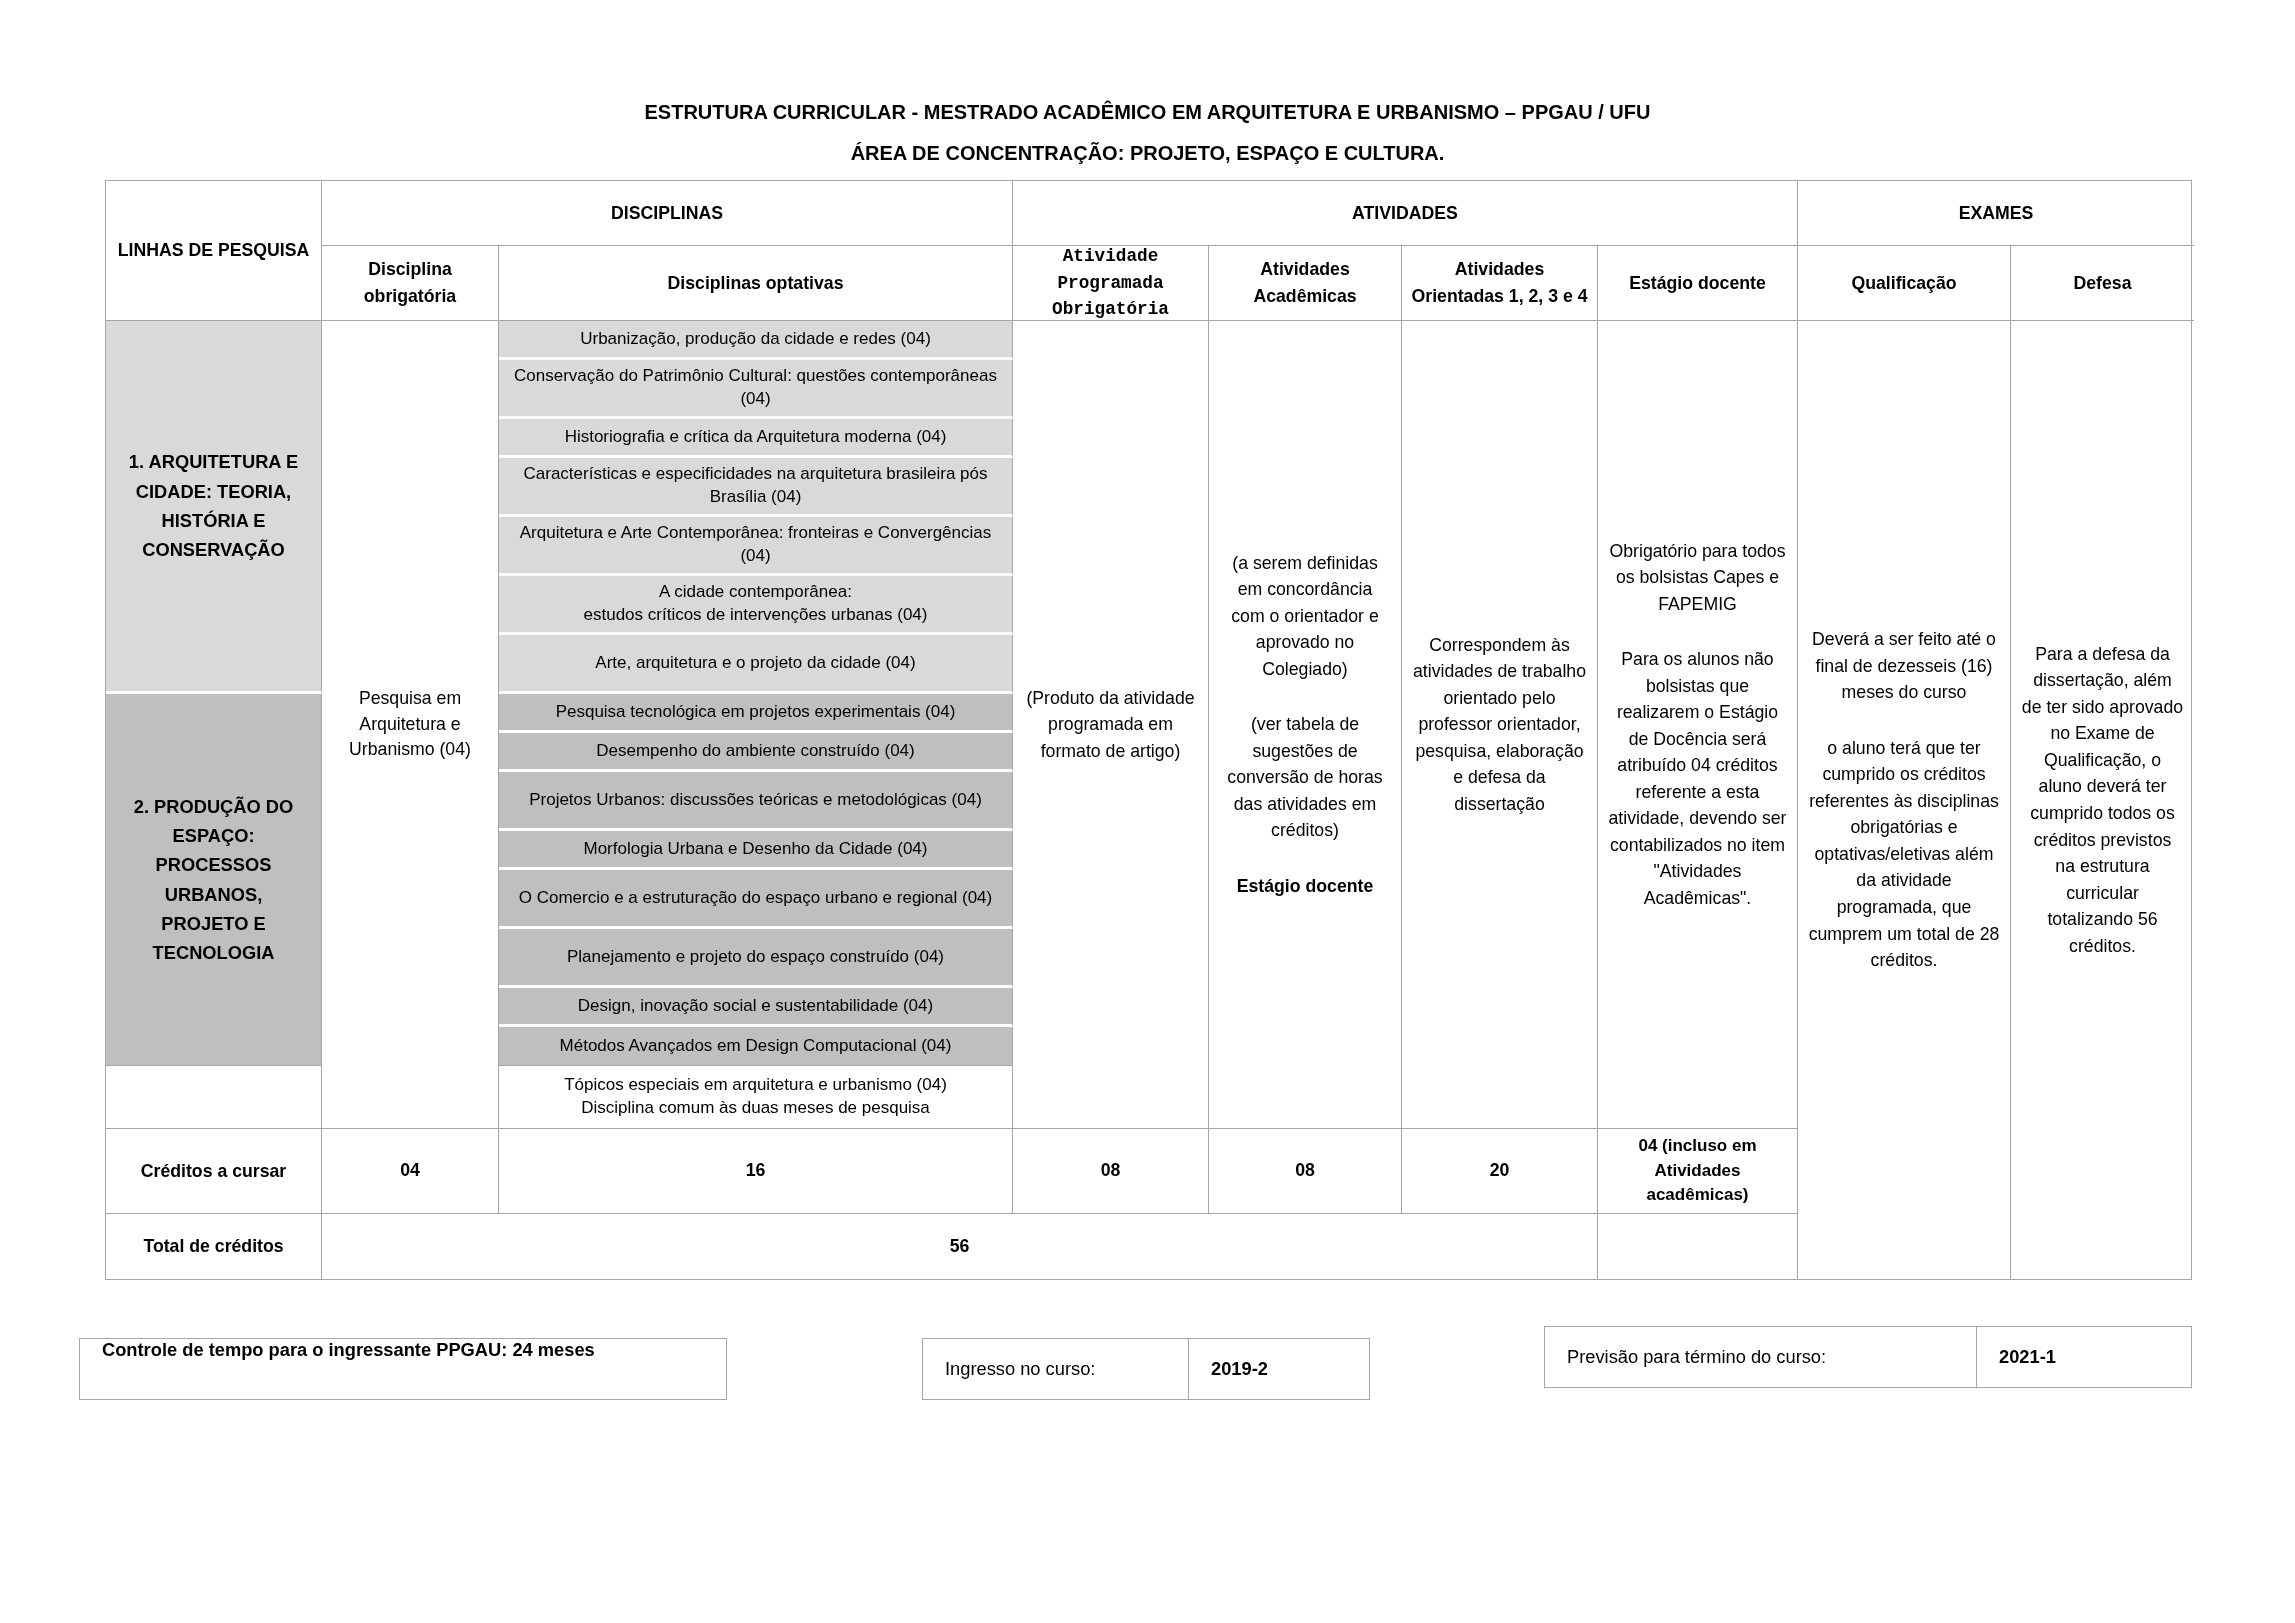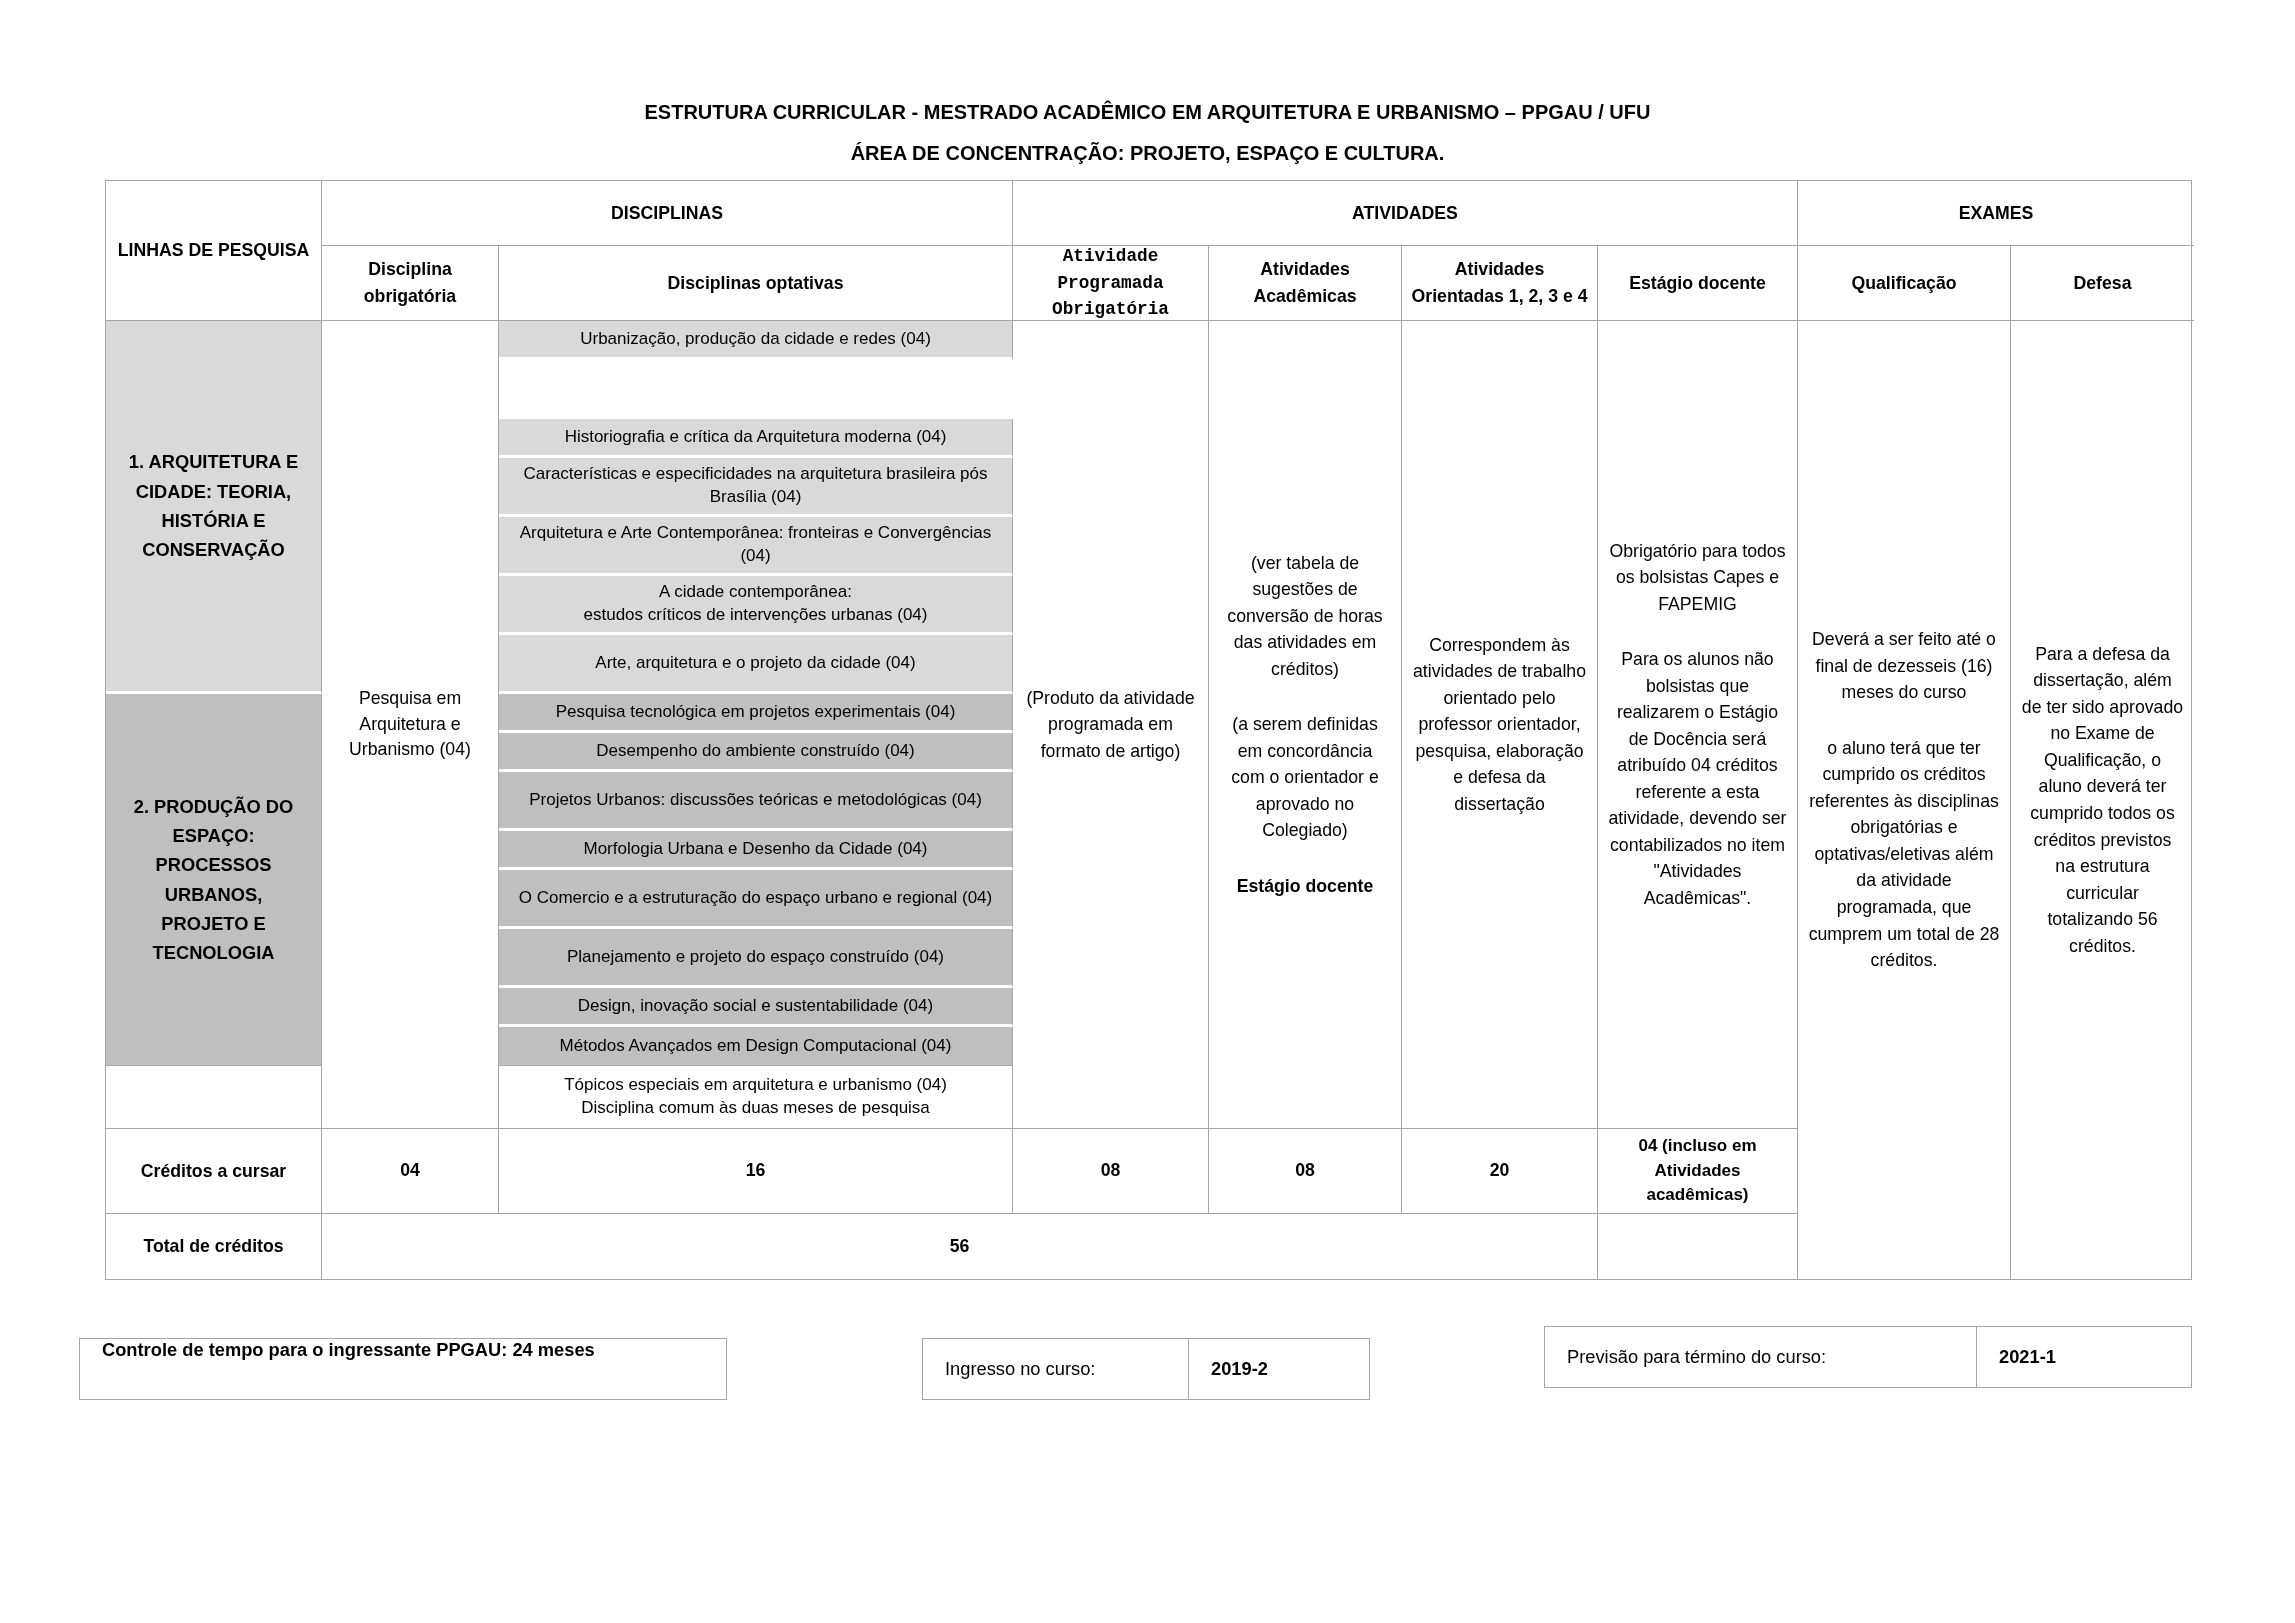--- a/index.html
+++ b/index.html
@@ -84,20 +84,21 @@
   <div class="cell head" style="grid-column:8;grid-row:2;">Qualificação</div>
   <div class="cell head no-r" style="grid-column:9;grid-row:2;">Defesa</div>
 
   <div class="cell sect s1bg gap-b" style="grid-column:1;grid-row:3/10;">1. ARQUITETURA E CIDADE: TEORIA, HISTÓRIA E CONSERVAÇÃO</div>
   <div class="cell sect s2bg" style="grid-column:1;grid-row:10/18;">2. PRODUÇÃO DO ESPAÇO: PROCESSOS URBANOS, PROJETO E TECNOLOGIA</div>
   <div class="cell" style="grid-column:1;grid-row:18;"></div>
 
   <div class="cell" style="grid-column:2;grid-row:3/19;">Pesquisa em Arquitetura e Urbanismo (04)</div>
 
   <div class="cell opt s1bg gap-b" style="grid-column:3;grid-row:3;">Urbanização, produção da cidade e redes (04)</div>
+  <div class="cell opt s1bg gap-b" style="grid-column:3;grid-row:4;">Conservação do Patrimônio Cultural: questões contemporâneas (04)</div>
   <div class="cell opt s1bg gap-b" style="grid-column:3;grid-row:5;">Historiografia e crítica da Arquitetura moderna (04)</div>
   <div class="cell opt s1bg gap-b" style="grid-column:3;grid-row:6;">Características e especificidades na arquitetura brasileira pós Brasília (04)</div>
   <div class="cell opt s1bg gap-b" style="grid-column:3;grid-row:7;">Arquitetura e Arte Contemporânea: fronteiras e Convergências (04)</div>
   <div class="cell opt s1bg gap-b" style="grid-column:3;grid-row:8;">A cidade contemporânea:
 estudos críticos de intervenções urbanas (04)</div>
   <div class="cell opt s1bg gap-b" style="grid-column:3;grid-row:9;">Arte, arquitetura e o projeto da cidade (04)</div>
 
   <div class="cell opt s2bg gap-b" style="grid-column:3;grid-row:10;">Pesquisa tecnológica em projetos experimentais (04)</div>
   <div class="cell opt s2bg gap-b" style="grid-column:3;grid-row:11;">Desempenho do ambiente construído (04)</div>
   <div class="cell opt s2bg gap-b" style="grid-column:3;grid-row:12;">Projetos Urbanos: discussões teóricas e metodológicas (04)</div>
@@ -108,22 +109,22 @@
   <div class="cell opt s2bg" style="grid-column:3;grid-row:17;">Métodos Avançados em Design Computacional (04)</div>
 
   <div class="cell opt" style="grid-column:3;grid-row:18;">
     <div>Tópicos especiais em arquitetura e urbanismo (04)</div>
     <div>Disciplina comum às duas meses de pesquisa</div>
   </div>
 
   <div class="cell longtxt" style="grid-column:4;grid-row:3/19;">(Produto da atividade programada em formato de artigo)</div>
 
   <div class="cell longtxt" style="grid-column:5;grid-row:3/19;">
+    <div class="para">(a serem definidas em concordância com o orientador e aprovado no Colegiado)</div>
     <div class="para">(ver tabela de sugestões de conversão de horas das atividades em créditos)</div>
-    <div class="para">(a serem definidas em concordância com o orientador e aprovado no Colegiado)</div>
     <div class="para bold">Estágio docente</div>
   </div>
 
   <div class="cell longtxt" style="grid-column:6;grid-row:3/19;">Correspondem às atividades de trabalho orientado pelo professor orientador, pesquisa, elaboração e defesa da dissertação</div>
 
   <div class="cell longtxt" style="grid-column:7;grid-row:3/19;">
     <div class="para">Obrigatório para todos os bolsistas Capes e FAPEMIG</div>
     <div class="para">Para os alunos não bolsistas que realizarem o Estágio de Docência será atribuído 04 créditos referente a esta atividade, devendo ser contabilizados no item "Atividades Acadêmicas".</div>
   </div>
 

